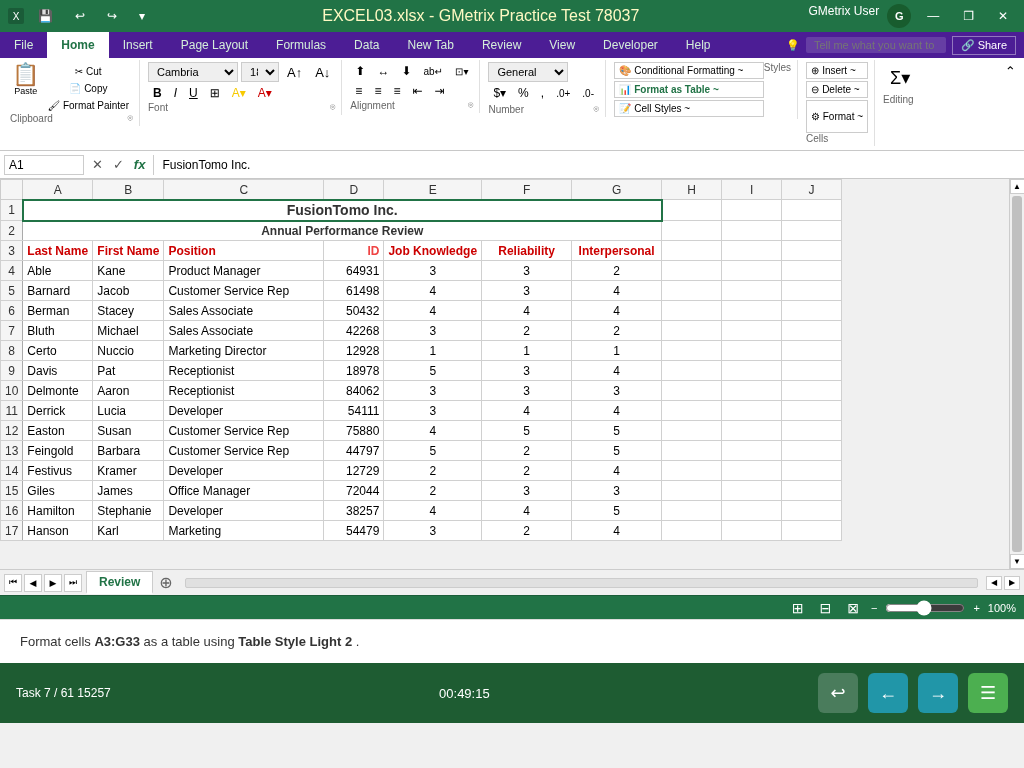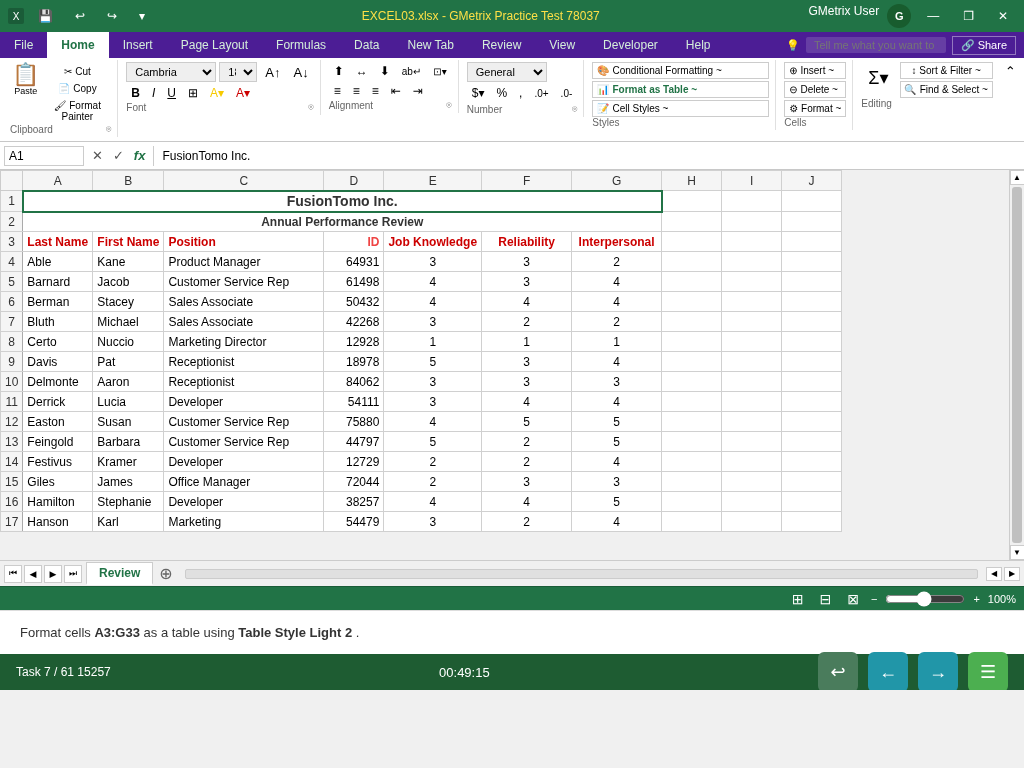--- a/index.html
+++ b/index.html
@@ -9,21 +9,21 @@
     .title-bar {
       background: #217346;
       color: white;
       height: 32px;
       display: flex;
       align-items: center;
       justify-content: space-between;
       padding: 0 8px;
     }
     .title-bar-left { display: flex; align-items: center; gap: 6px; }
-    .title-bar-center { font-size: 12px; color: #fde047; flex: 1; text-align: center; }
+    .title-bar-center { font-size: 16px; color: #fef9c3; flex: 1; text-align: center; }
     .title-bar-right { display: flex; gap: 8px; }
     .title-bar-icon { width: 16px; height: 16px; background: #1a5c38; display: flex; align-items: center; justify-content: center; border-radius: 2px; font-size: 10px; color: white; }
     .win-btn { background: none; border: none; color: white; cursor: pointer; padding: 4px 8px; font-size: 12px; }
     .user-badge { background: #185c2e; border-radius: 50%; width: 24px; height: 24px; display: flex; align-items: center; justify-content: center; font-size: 11px; font-weight: bold; color: white; }
 
     
     .ribbon { background: #217346; }
     .ribbon-tabs { display: flex; background: #4c1d95; }
     .ribbon-tab { padding: 6px 14px; color: #d4edda; font-size: 12px; cursor: pointer; }
     .ribbon-tab.active { background: white; color: #217346; font-weight: 600; }
@@ -79,21 +79,21 @@
     
     .status-bar { background: #217346; color: white; height: 26px; display: flex; align-items: center; justify-content: space-between; padding: 0 8px; font-size: 11px; }
     .view-btn { background: none; border: none; color: white; cursor: pointer; font-size: 14px; padding: 0 4px; }
     .zoom-slider { width: 80px; }
 
     
     .task-instruction { background: white; padding: 14px 20px; border-top: 1px solid #ddd; font-size: 13px; color: #333; }
     .task-instruction strong { font-weight: bold; }
 
     
-    .taskbar { background: #1e5c32; color: white; height: 36px; display: flex; align-items: center; justify-content: space-between; padding: 0 16px; }
+    .taskbar { background: #1e5c32; color: white; height: 60px; display: flex; align-items: center; justify-content: space-between; padding: 0 16px; }
     .taskbar-left { font-size: 12px; color: white; }
     .taskbar-center { font-size: 13px; color: white; }
     .taskbar-right { display: flex; gap: 10px; }
     .taskbar-btn { width: 40px; height: 40px; border-radius: 6px; border: none; cursor: pointer; display: flex; align-items: center; justify-content: center; font-size: 18px; color: white; }
     .taskbar-btn.gray { background: #4a7c5c; }
     .taskbar-btn.teal { background: #2196a8; }
     .taskbar-btn.green { background: #4caf50; }
 
     .small-btn { border: 1px solid transparent; background: none; padding: 1px 3px; cursor: pointer; font-size: 10px; border-radius: 2px; }
     .scroll-btn { width: 20px; height: 14px; border: 1px solid #ccc; background: white; cursor: pointer; font-size: 9px; display: flex; align-items: center; justify-content: center; }
@@ -217,21 +217,21 @@
         <button class="font-btn">,</button>
         <button class="font-btn" style="font-size:10px;">.0+</button>
         <button class="font-btn" style="font-size:10px;">.0-</button>
       </div>
       <div style="display:flex; align-items:center; justify-content:space-between;">
         <span style="font-size:10px; color:#666;">Number</span>
         <button style="border:none; background:none; font-size:9px; cursor:pointer; color:#666;">⌾</button>
       </div>
     </div>
 
-    <div style="display:flex; flex-direction:column; padding:2px 6px; border-right:1px solid #e0e0e0; min-width:190px;">
+    <div style="display:flex; flex-direction:row; padding:2px 6px; border-right:1px solid #e0e0e0; min-width:190px;">
       <div style="display:flex; flex-direction:column; gap:2px; flex:1;">
         <button class="style-btn" style="text-align:left; font-size:10px; padding:2px 4px; border:1px solid #ccc; background:white; cursor:pointer;">
           <span>🎨</span>
           <span>Conditional Formatting ~</span>
         </button>
         <button class="style-btn" style="text-align:left; font-size:10px; padding:2px 4px; border:1px solid #ccc; background:white; cursor:pointer; font-weight:bold; color:#217346;">
           <span>📊</span>
           <span>Format as Table ~</span>
         </button>
         <button class="style-btn" style="text-align:left; font-size:10px; padding:2px 4px; border:1px solid #ccc; background:white; cursor:pointer;">
@@ -239,32 +239,28 @@
           <span>Cell Styles ~</span>
         </button>
       </div>
       <span style="font-size:10px; color:#666;">Styles</span>
     </div>
 
     <div style="display:flex; flex-direction:column; padding:2px 6px; border-right:1px solid #e0e0e0;">
       <div style="display:flex; flex-direction:column; gap:2px; flex:1;">
         <button class="style-btn" style="text-align:left; font-size:10px; padding:2px 4px; border:1px solid #ccc; background:white; cursor:pointer;">⊕ Insert ~</button>
         <button class="style-btn" style="text-align:left; font-size:10px; padding:2px 4px; border:1px solid #ccc; background:white; cursor:pointer;">⊖ Delete ~</button>
-        <button class="style-btn" style="text-align:left; font-size:10px; padding:2px 4px; border:1px solid #ccc; background:white; cursor:pointer;">⚙ <span>Format ~</span></button>
+        <button class="style-btn" style="text-align:left; font-size:10px; padding:10px 4px; border:1px solid #ccc; background:white; cursor:pointer;">⚙ <span>Format ~</span></button>
       </div>
       <span style="font-size:10px; color:#666;">Cells</span>
     </div>
 
     <div style="display:flex; flex-direction:column; padding:2px 6px;">
       <div style="display:flex; gap:4px; align-items:flex-start; flex:1;">
         <button class="font-btn" style="font-size:18px; padding:4px 6px;">Σ▾</button>
-        <div style="display:flex; flex-direction:column; gap:2px;">
-          <button class="style-btn" style="font-size:10px; white-space:nowrap; border:1px solid #ccc; padding:2px 4px; background:white; cursor:pointer;">↕ Sort &amp; Filter ~</button>
-          <button class="style-btn" style="font-size:10px; white-space:nowrap; border:1px solid #ccc; padding:2px 4px; background:white; cursor:pointer;">🔍 Find &amp; Select ~</button>
-        </div>
       </div>
       <span style="font-size:10px; color:#666;">Editing</span>
     </div>
 
     <button style="margin-left:auto; border:none; background:none; cursor:pointer; align-self:flex-start; padding:4px;">⌃</button>
   </div>
 </div>
 
 <div class="formula-bar">
   <input class="cell-ref" value="A1" style="">

